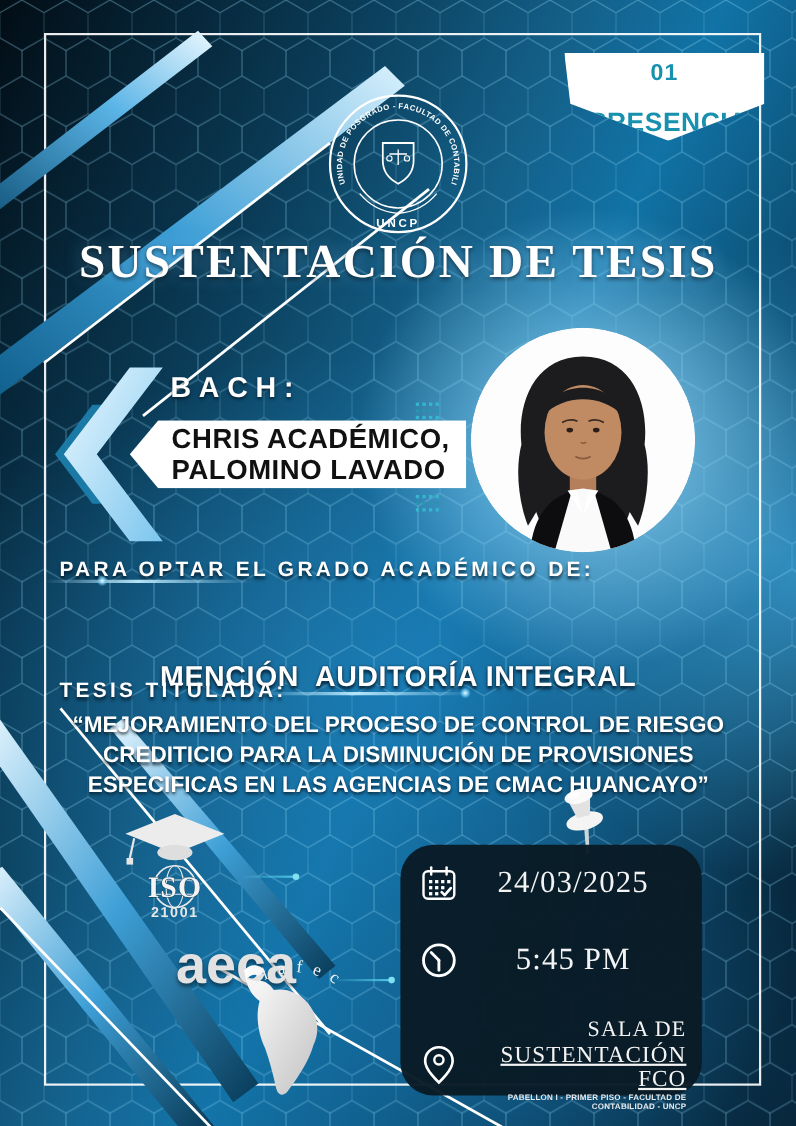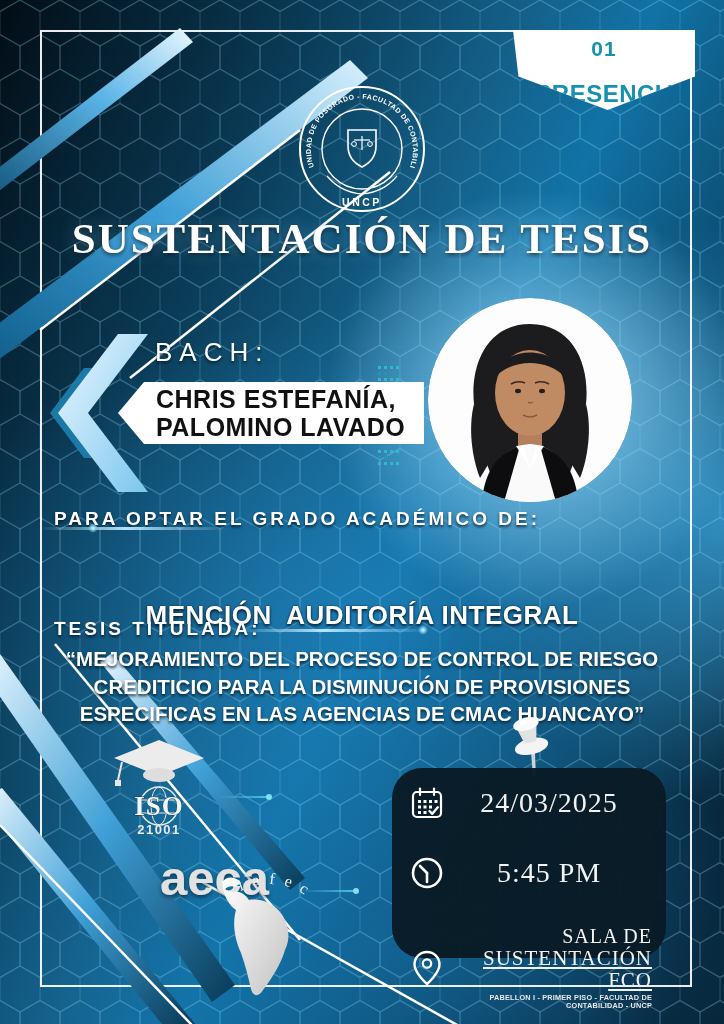--- a/index.html
+++ b/index.html
@@ -11,31 +11,31 @@
       radial-gradient(circle 290px at 101% 50%, rgba(60,165,220,.8), rgba(60,165,220,0) 100%),
       radial-gradient(ellipse 430px 300px at 48% 60%, rgba(32,130,190,.62), rgba(32,130,190,0) 100%),
       radial-gradient(ellipse 480px 260px at 58% 92%, rgba(25,120,180,.5), rgba(25,120,180,0) 100%),
       linear-gradient(115deg,#020d15 0%,#0a3a55 26%,#14628c 45%,#1173a6 55%,#0b4a6d 72%,#041826 95%);
   }
   .abs{position:absolute;}
   .hexes{position:absolute;left:0;top:0;pointer-events:none;}
   .frame{position:absolute;left:40px;top:30px;width:648px;height:953px;
     border:2px solid rgba(255,255,255,.92);}
   
-  .badge{left:513px;top:30px;width:182px;height:80px;background:#fff;
+  .badge{left:513px;top:48px;width:182px;height:80px;background:#fff;
     clip-path:polygon(0 0,100% 0,100% 58%,52% 100%,3% 58%);
     text-align:center;color:#1791ae;font-weight:800;}
   .badge .num{font-size:21px;margin-top:7px;letter-spacing:1px;}
   .badge .lbl{font-size:24px;letter-spacing:.5px;margin-top:19px;text-align:right;}
   
   .title{left:0;top:214px;width:724px;text-align:center;color:#fff;
     font-family:"Liberation Serif",serif;font-size:43px;font-weight:600;letter-spacing:2px;
     text-shadow:0 0 16px rgba(130,205,255,.4),0 2px 4px rgba(0,0,0,.65);}
   
-  .bach-label{left:155px;top:337px;color:#fff;font-size:26px;font-weight:400;letter-spacing:7px;
+  .bach-label{left:155px;top:337px;color:#fff;font-size:26px;font-weight:700;letter-spacing:7px;
     text-shadow:0 2px 3px rgba(3,22,35,.8);}
   .name-banner{left:118px;top:382px;width:306px;height:62px;background:#fff;
     clip-path:polygon(0 50%,26px 0,100% 0,100% 100%,26px 100%);
     display:flex;flex-direction:column;justify-content:center;padding-left:38px;box-sizing:border-box;}
   .name-banner div{font-size:25px;font-weight:900;color:#111;line-height:28px;letter-spacing:.5px;}
   .dots{width:3px;height:3px;background:#35b6cf;
     box-shadow:6px 0 #35b6cf,12px 0 #35b6cf,18px 0 #35b6cf,
       0 6px #2795ad,6px 6px #2795ad,12px 6px #2795ad,18px 6px #2795ad,
       0 12px #35b6cf,6px 12px #35b6cf,12px 12px #35b6cf,18px 12px #35b6cf;}
   
@@ -46,21 +46,21 @@
     text-shadow:0 0 2px #0a3045,0 2px 3px rgba(4,24,40,.9);}
   .quote{left:40px;top:645px;width:644px;text-align:center;color:#fff;font-weight:900;
     font-size:20.5px;line-height:27.5px;text-shadow:0 2px 3px rgba(3,22,35,.85);}
   .streak{height:3px;background:linear-gradient(90deg,rgba(140,220,252,0),rgba(190,235,255,.95) 45%,rgba(140,220,252,0));border-radius:2px;}
   .glow-dot{width:10px;height:10px;border-radius:50%;
     background:radial-gradient(circle,#e9f9ff 0%,rgba(120,210,250,.7) 40%,rgba(120,210,250,0) 70%);}
   
   .aeca{left:160px;top:810px;font-size:49px;font-weight:900;color:#e2e2e2;letter-spacing:0;
     text-shadow:0 2px 4px rgba(0,0,0,.5);margin-top:40px;}
   
-  .card{left:392px;top:768px;width:274px;height:190px;background:rgba(9,27,38,.97);
+  .card{left:364px;top:768px;width:274px;height:228px;background:rgba(9,27,38,.97);
     border-radius:30px;box-sizing:border-box;padding:18px 14px 12px 16px;color:#f3f3f3;
     display:flex;flex-direction:column;justify-content:space-between;gap:36px;}
   .card .row{display:flex;align-items:center;}
   .card .ic{flex:0 0 38px;display:flex;justify-content:center;}
   .card .val{flex:1;text-align:center;font-family:"Liberation Serif",serif;font-size:28px;letter-spacing:1px;}
   .venue{flex:1;text-align:right;font-family:"Liberation Serif",serif;line-height:1.05;}
   .venue .v1{font-size:20px;letter-spacing:1px;}
   .venue .v2{font-size:21px;letter-spacing:1px;text-decoration:underline;}
   .venue .v3{font-family:"Liberation Sans",sans-serif;font-size:7.3px;font-weight:700;
     letter-spacing:.2px;margin-top:3px;color:#e9e9e9;}
@@ -154,21 +154,21 @@
         <stop offset="0" stop-color="#eaf8ff"></stop>
           <stop offset="1" stop-color="#7cc6ee"></stop>
       </linearGradient>
     </defs>
     <polygon points="0,89 34,44 48,44 14,89 48,134 34,134" fill="#1d7fae" opacity=".92"></polygon>
     <polygon points="8,89 68,10 98,10 38,89 98,168 68,168" fill="url(#chv)"></polygon>
   </svg>
 
   <div class="abs bach-label">BACH:</div>
   <div class="abs name-banner">
-    <div>CHRIS ESTEFANÍA,</div>
+    <div>CHRIS ACADÉMICO,</div>
     <div>PALOMINO LAVADO</div>
   </div>
   <div class="abs dots" style="left:378px;top:366px;"></div>
   <div class="abs dots" style="left:378px;top:450px;"></div>
 
   <svg class="abs" style="left:428px;top:298px;" width="204" height="204">
     <defs>
         <clipPath id="photoClip">
           <circle cx="102" cy="102" r="102"></circle>
         </clipPath>

